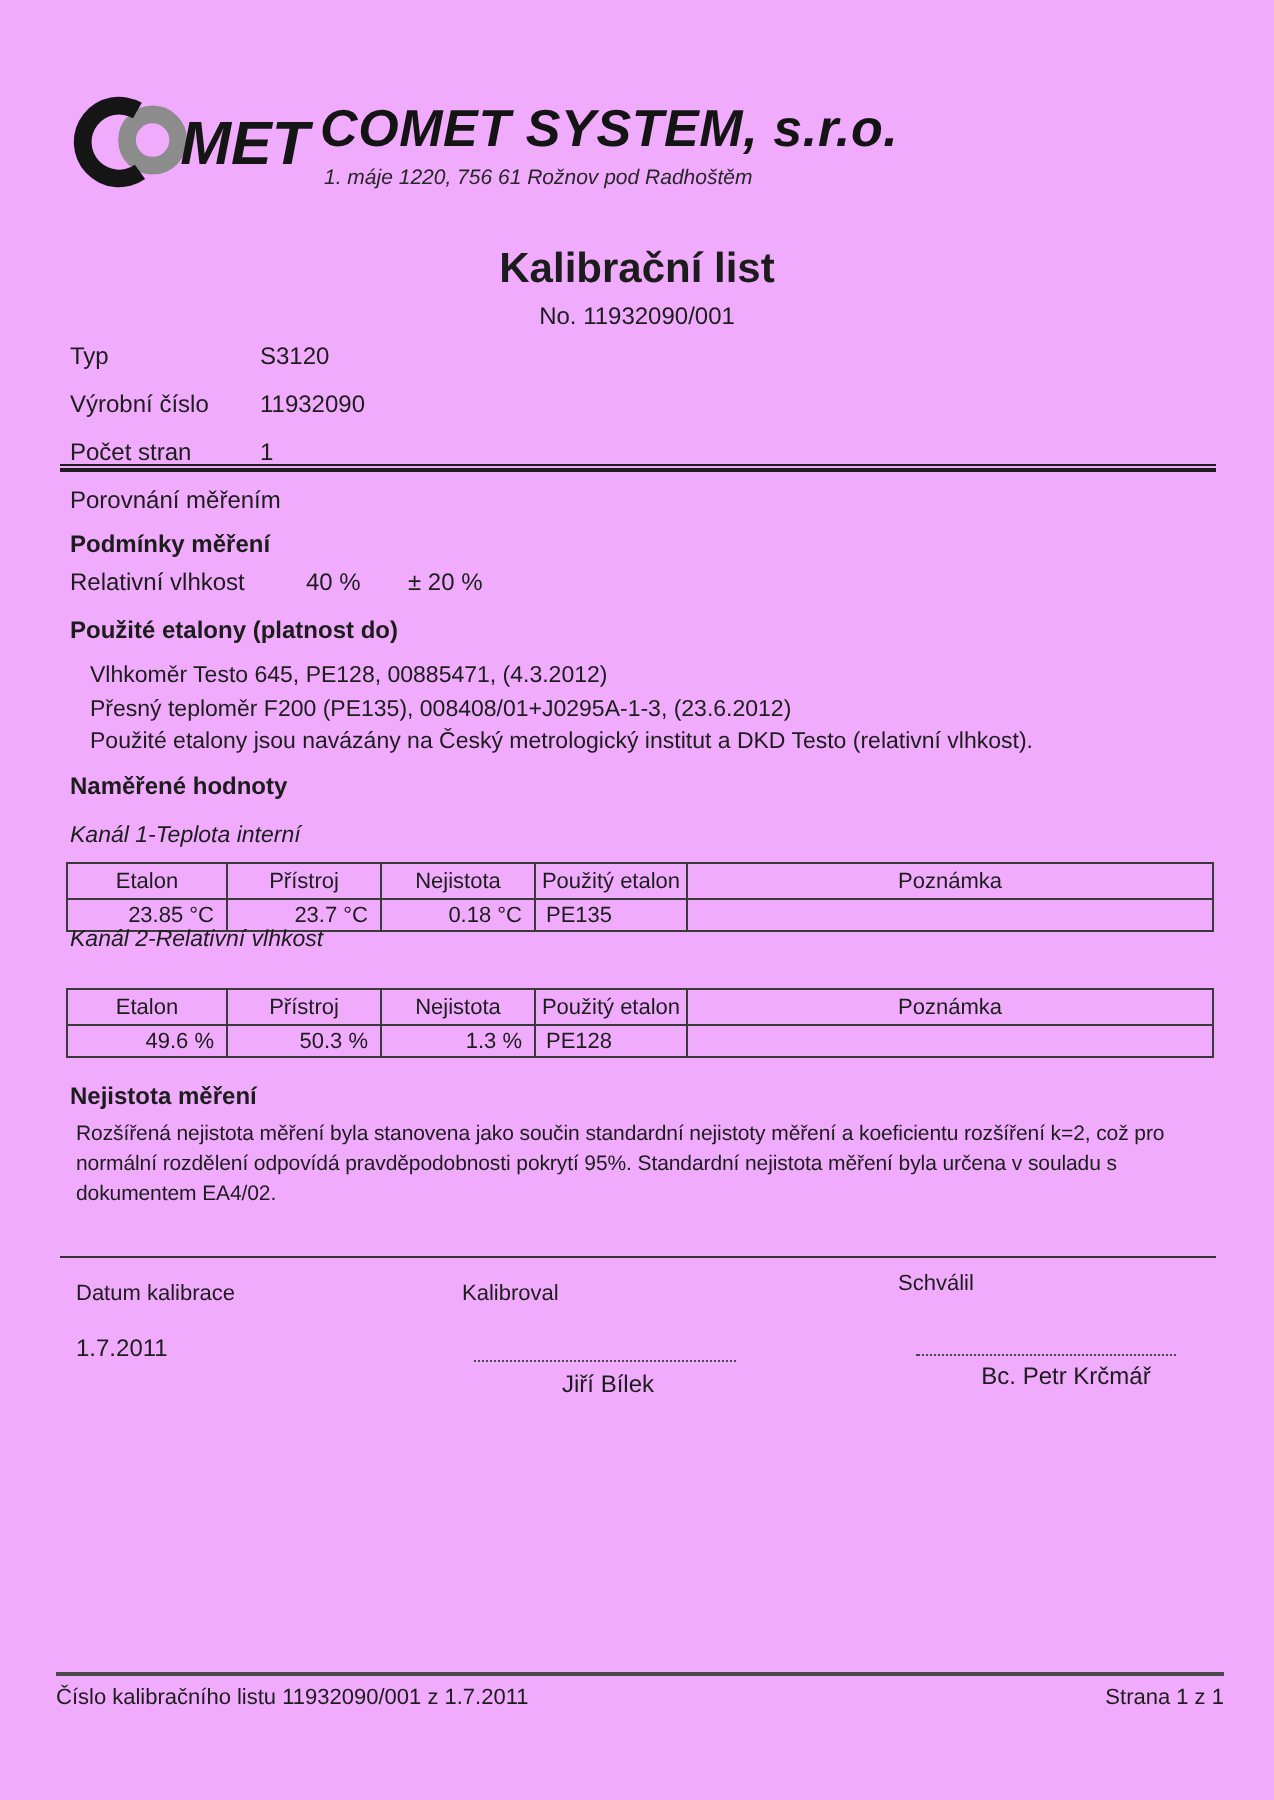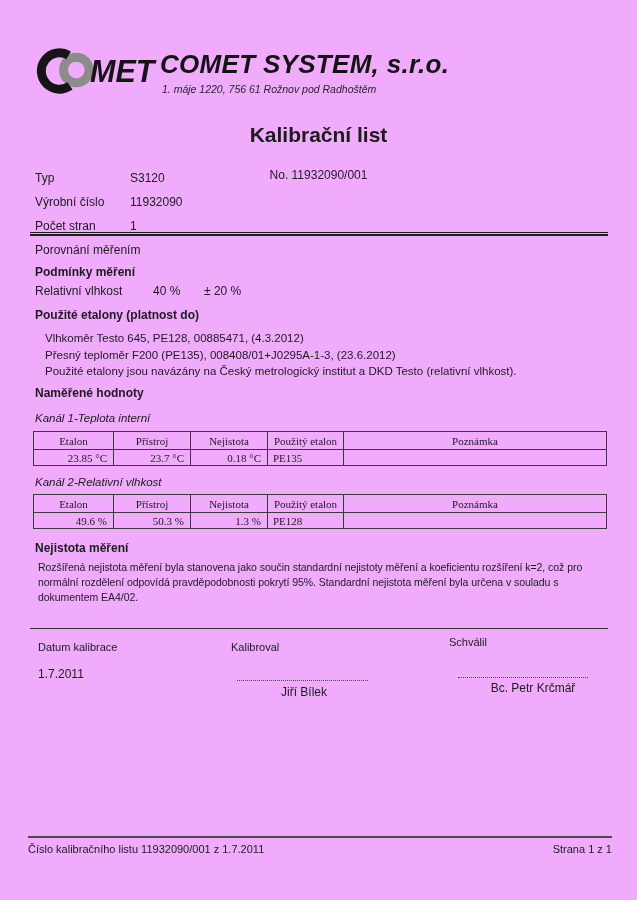--- a/index.html
+++ b/index.html
@@ -11,21 +11,21 @@
   }
   
   .header { position:absolute; top:44px; left:33px; display:flex; align-items:flex-start; }
   .logo { flex:0 0 auto; }
   .header-text { padding-top:5px; margin-left:3px; }
   .company { font-size:26px; font-weight:bold; font-style:italic; letter-spacing:.3px; color:#141414; white-space:nowrap; }
   .address { font-size:10.5px; font-style:italic; margin-top:3px; margin-left:2px; color:#262626; }
   
   .title-block { position:absolute; top:123px; left:0; width:100%; text-align:center; }
   .title { font-size:21px; font-weight:bold; }
-  .title-no { font-size:12px; margin-top:21px; }
+  .title-no { font-size:12px; margin-top:4px; }
   
   .info { position:absolute; top:166px; left:35px; font-size:12px; }
   .info-row { display:flex; height:24px; align-items:center; }
   .info-label { width:95px; }
   
   .rule-thick { position:absolute; top:232px; left:30px; width:578px; height:1px;
                 border-top:1px solid #1d1d1d; border-bottom:2px solid #1d1d1d; }
   .rule-thin  { position:absolute; top:628px; left:30px; width:578px; border-top:1px solid #333; }
   .rule-footer{ position:absolute; top:836px; left:28px; width:584px; border-top:2px solid #4a4a4a; }
   
@@ -36,21 +36,21 @@
   .cond-name { width:118px; }
   .cond-value { width:51px; }
   
   .etalons { position:absolute; top:308px; left:35px; font-size:12px; }
   .sec-heading { font-weight:bold; font-size:12px; }
   .etalon-lines { margin-top:8px; margin-left:10px; font-size:11.5px; line-height:16.5px; }
   
   .measured-heading { position:absolute; top:386px; left:35px; }
   .chan-caption { position:absolute; left:35px; font-style:italic; font-size:11.5px; }
   .meas-table { position:absolute; left:33px; width:574px; border-collapse:collapse; }
-  .meas-table th, .meas-table td { border:1px solid #3a3a3a; padding:0; font-size:11px;font-family:Liberation Serif, serif; }
+  .meas-table th, .meas-table td { border:1px solid #3a3a3a; padding:0; font-size:11px; }
   .meas-table th { font-weight:normal; height:17px; text-align:center; white-space:nowrap; }
   .meas-table td { height:15px; }
   .meas-table td.num { text-align:right; padding-right:6px; }
   .meas-table td.used { text-align:left; padding-left:5px; }
   
   .uncertainty-heading { position:absolute; top:541px; left:35px; }
   .uncertainty-text { position:absolute; top:560px; left:38px; width:555px;
                       font-size:10.5px; line-height:15px; letter-spacing:-.05px; }
   
   .sig-label { position:absolute; font-size:11px; }
@@ -148,21 +148,21 @@
       <tr>
         <td class="num">23.85 °C</td>
         <td class="num">23.7 °C</td>
         <td class="num">0.18 °C</td>
         <td class="used">PE135</td>
         <td></td>
       </tr>
     </tbody>
   </table>
 
-  <div class="chan-caption" style="top:476px">Kanál 2-Relativní vlhkost</div>
+  <div class="chan-caption" style="top:464px">Kanál 2-Relativní vlhkost</div>
   <table class="meas-table" style="top:494px">
     <colgroup>
       <col style="width:80px">
         <col style="width:77px">
         <col style="width:77px">
         <col style="width:76px">
         <col>
     </colgroup>
     <thead>
       <tr>

